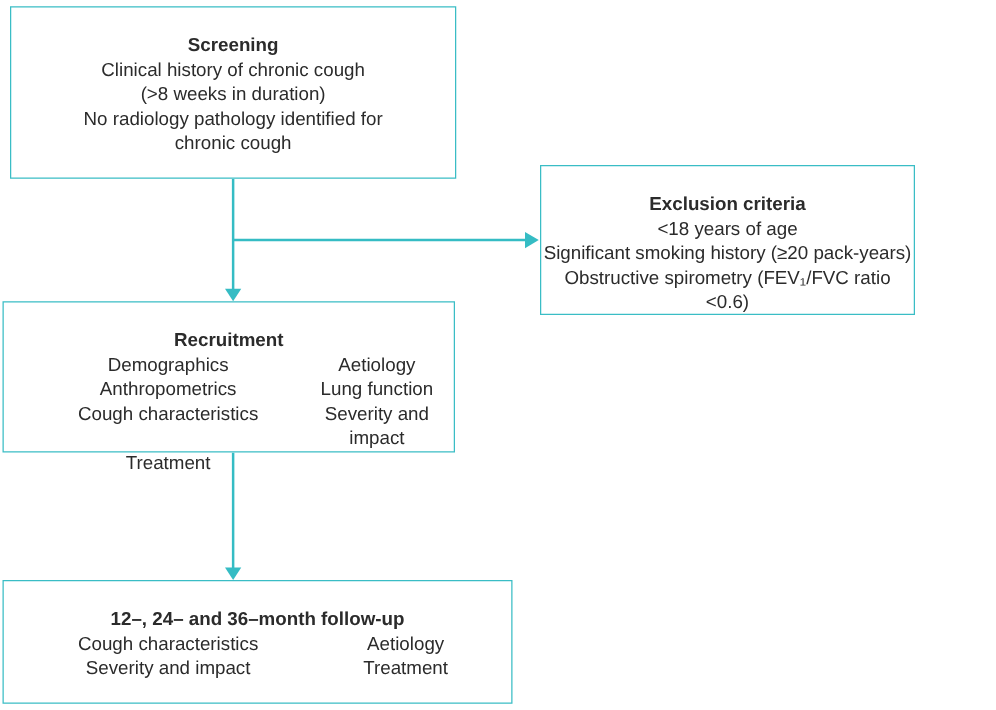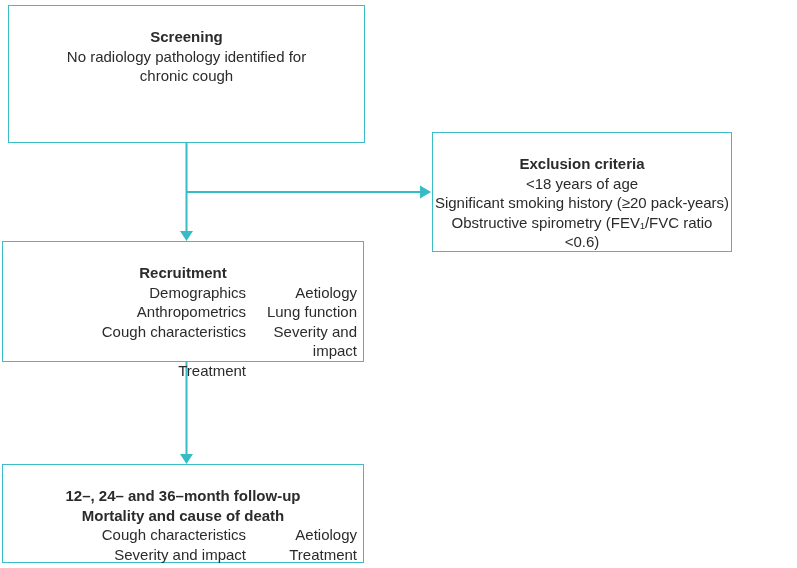--- a/index.html
+++ b/index.html
@@ -45,46 +45,48 @@
   .box-exclusion {
     left: 432px; top: 132px;
     width: 300px; height: 120px;
   }
   .box-recruitment {
     left: 2px; top: 241px;
     width: 362px; height: 121px;
   }
   .box-followup {
     left: 2px; top: 464px;
-    width: 362px; height: 99px;
+    width: 408px; height: 99px;
   }
   .cols {
     display: grid;
     grid-template-columns: 223px 1fr;
-    text-align: right;
+    text-align: center;
     padding-left: 20px;
     padding-right: 6px;
   }
 </style>
 </head>
 <body>
 
 <div class="canvas">
 
   <svg class="connectors" width="797" height="568" viewBox="0 0 797 568">
     <line x1="186.5" y1="143" x2="186.5" y2="232" stroke-width="2" stroke="#35bcc4"></line>
     <polygon points="180,231 193,231 186.5,241" fill="#35bcc4"></polygon>
     <line x1="186.5" y1="192" x2="421" y2="192" stroke-width="2" stroke="#35bcc4"></line>
     <polygon points="420,185.5 420,198.5 431,192" fill="#35bcc4"></polygon>
     <line x1="186.5" y1="362" x2="186.5" y2="455" stroke-width="2" stroke="#35bcc4"></line>
     <polygon points="180,454 193,454 186.5,464" fill="#35bcc4"></polygon>
   </svg>
 
   <div class="box box-screening">
     <div class="title">Screening</div>
+    <div>Clinical history of chronic cough</div>
+    <div>(&gt;8 weeks in duration)</div>
     <div>No radiology pathology identified for</div>
     <div>chronic cough</div>
   </div>
 
   <div class="box box-exclusion">
     <div class="title">Exclusion criteria</div>
     <div>&lt;18 years of age</div>
     <div>Significant smoking history (≥20 pack-years)</div>
     <div>Obstructive spirometry (FEV₁/FVC ratio &lt;0.6)</div>
   </div>
@@ -97,21 +99,20 @@
       <div>Anthropometrics</div>
       <div>Lung function</div>
       <div>Cough characteristics</div>
       <div>Severity and impact</div>
       <div>Treatment</div>
     </div>
   </div>
 
   <div class="box box-followup">
     <div class="title">12–, 24– and 36–month follow-up</div>
-    <div class="title">Mortality and cause of death</div>
     <div class="cols">
       <div>Cough characteristics</div>
       <div>Aetiology</div>
       <div>Severity and impact</div>
       <div>Treatment</div>
     </div>
   </div>
 
 </div>
 

